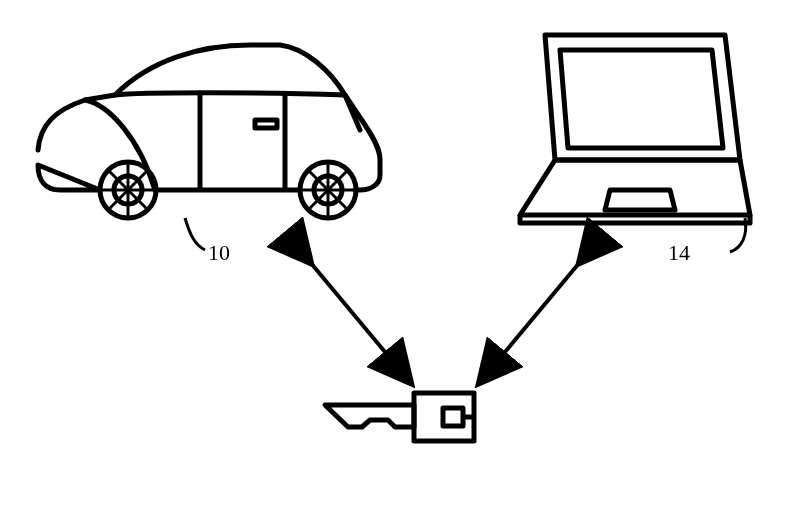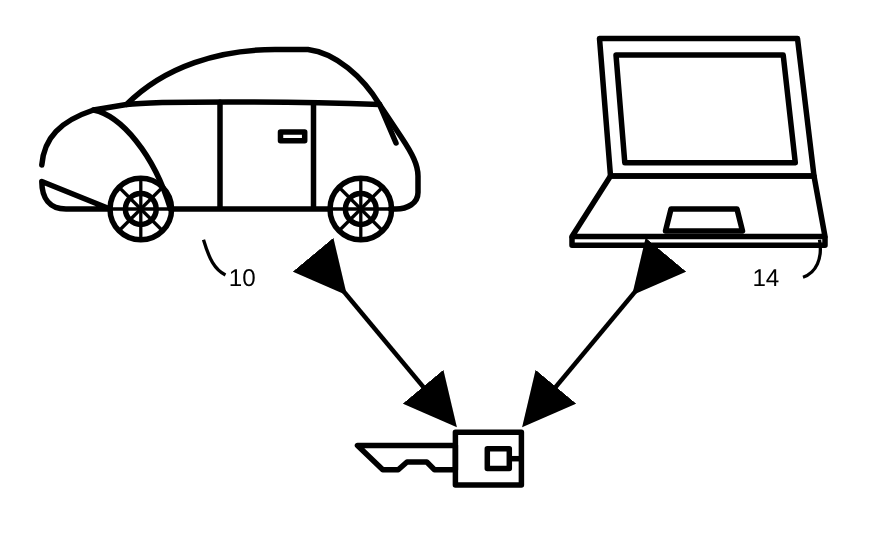--- a/index.html
+++ b/index.html
@@ -8,20 +8,21 @@
     width: 800px;
     height: 506px;
     background: #ffffff;
     font-family: Arial, sans-serif;
     position: relative;
   }
   .label {
     position: absolute;
     font-size: 22px;
     color: #000;
+    font-family: Liberation Serif, serif;
   }
   svg {
     position: absolute;
     top: 0;
     left: 0;
   }
 </style>
 </head>
 <body>
 
@@ -115,13 +116,13 @@
       <path d="M 0 0 L 12 6 L 0 12 Z" fill="#000"></path>
     </marker>
   </defs>
 
   <line x1="300" y1="250" x2="400" y2="370" stroke="#000" stroke-width="4" marker-start="url(#ah)" marker-end="url(#ah)"></line>
 
   <line x1="590" y1="250" x2="490" y2="370" stroke="#000" stroke-width="4" marker-start="url(#ah)" marker-end="url(#ah)"></line>
 </svg>
 
 <div class="label" style="left:208px; top:240px;">10</div>
-<div class="label" style="left:684px; top:240px;">14</div>
+<div class="label" style="left:668px; top:240px;">14</div>
 
 </body></html>

